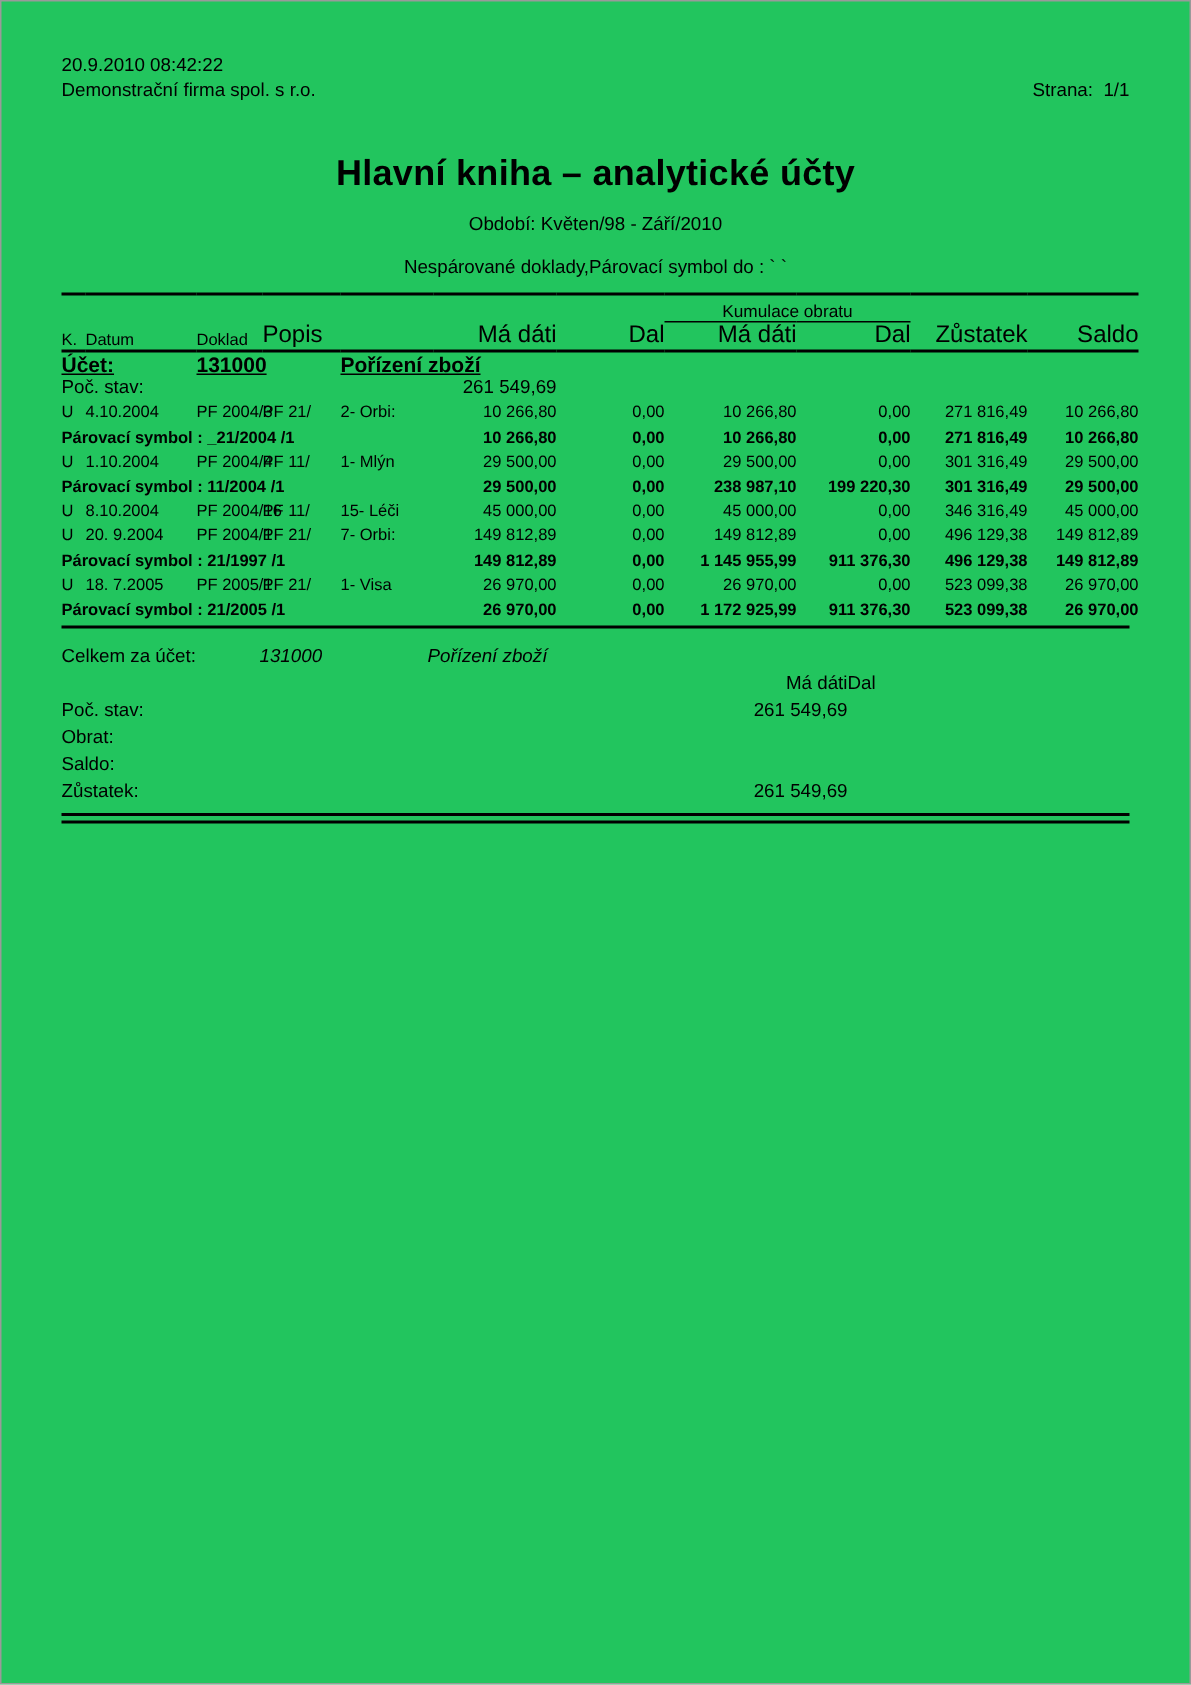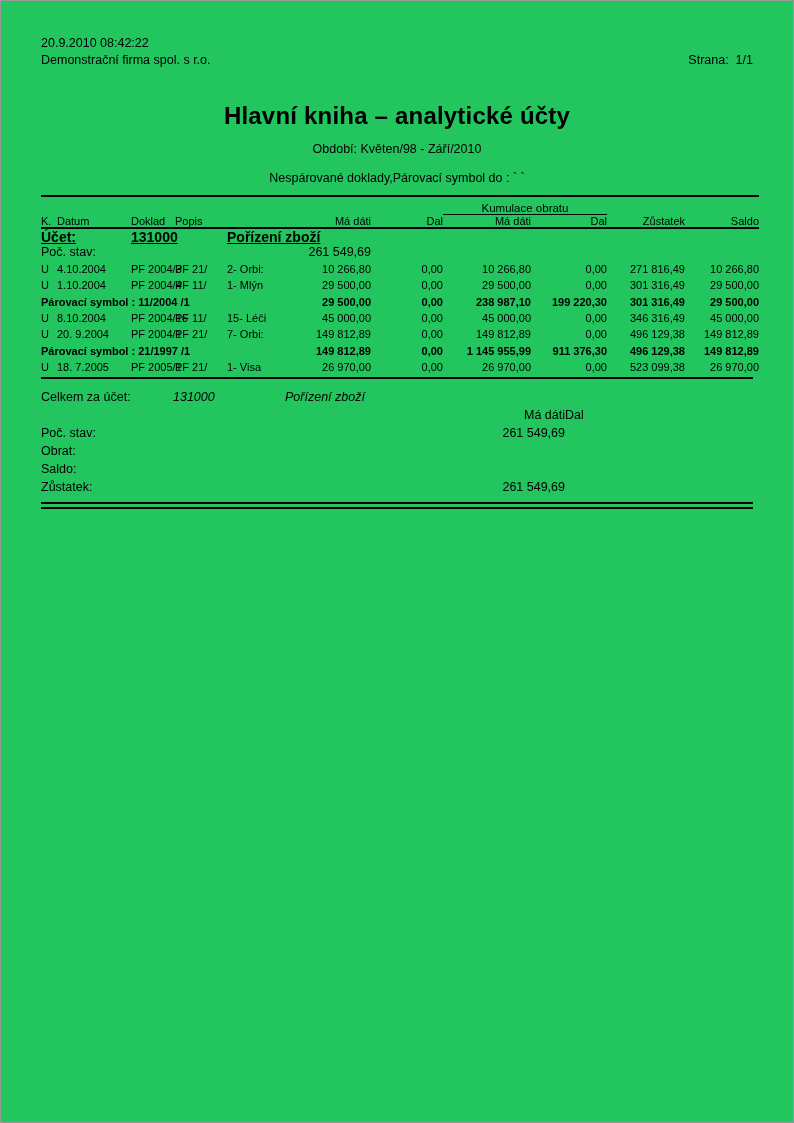--- a/index.html
+++ b/index.html
@@ -75,21 +75,21 @@
     font-size: 11.5px;
     padding-bottom: 1px;
   }
   .colhead td {
     font-size: 11px;
     font-weight: normal;
     padding-top: 3px;
     padding-bottom: 4px;
     border-bottom: 2px solid #000;
   }
-  .colhead .big { font-size: 11px; }
+  .colhead .big { font-size: 16px; }
   .num { text-align: right; padding-right: 4px; }
   .c-k    { width: 16px;  text-align: left; }
   .c-date { width: 74px;  text-align: left; }
   .c-dok  { width: 44px;  text-align: left; }
   .c-pop1 { width: 52px;  text-align: left; }
   .c-pop2 { width: 62px;  text-align: left; }
   .c-md   { width: 82px; }
   .c-dal  { width: 72px; }
   .c-kmd  { width: 88px; }
   .c-kdal { width: 76px; }
@@ -240,20 +240,29 @@
             <td>PF 2004/3</td>
             <td>PF 21/</td>
             <td>2- Orbi:</td>
             <td class="num">10 266,80</td>
             <td class="num">0,00</td>
             <td class="num">10 266,80</td>
             <td class="num">0,00</td>
             <td class="num">271 816,49</td>
             <td class="num">10 266,80</td>
           </tr>
+          <tr class="sym-row">
+            <td colspan="5">Párovací symbol : _21/2004 /1</td>
+            <td class="num">10 266,80</td>
+            <td class="num">0,00</td>
+            <td class="num">10 266,80</td>
+            <td class="num">0,00</td>
+            <td class="num">271 816,49</td>
+            <td class="num">10 266,80</td>
+          </tr>
           <tr class="item-row">
             <td>U</td>
             <td>1.10.2004</td>
             <td>PF 2004/4</td>
             <td>PF 11/</td>
             <td>1- Mlýn</td>
             <td class="num">29 500,00</td>
             <td class="num">0,00</td>
             <td class="num">29 500,00</td>
             <td class="num">0,00</td>
@@ -307,20 +316,29 @@
           <tr class="item-row">
             <td>U</td>
             <td>18. 7.2005</td>
             <td>PF 2005/1</td>
             <td>PF 21/</td>
             <td>1- Visa</td>
             <td class="num">26 970,00</td>
             <td class="num">0,00</td>
             <td class="num">26 970,00</td>
             <td class="num">0,00</td>
+            <td class="num">523 099,38</td>
+            <td class="num">26 970,00</td>
+          </tr>
+          <tr class="sym-row">
+            <td colspan="5">Párovací symbol : 21/2005 /1</td>
+            <td class="num">26 970,00</td>
+            <td class="num">0,00</td>
+            <td class="num">1 172 925,99</td>
+            <td class="num">911 376,30</td>
             <td class="num">523 099,38</td>
             <td class="num">26 970,00</td>
           </tr>
         </tbody>
     </table>
 
     <div class="sum-wrap">
       <div class="sum-rule-top"></div>
       <table class="summary">
         <colgroup>

